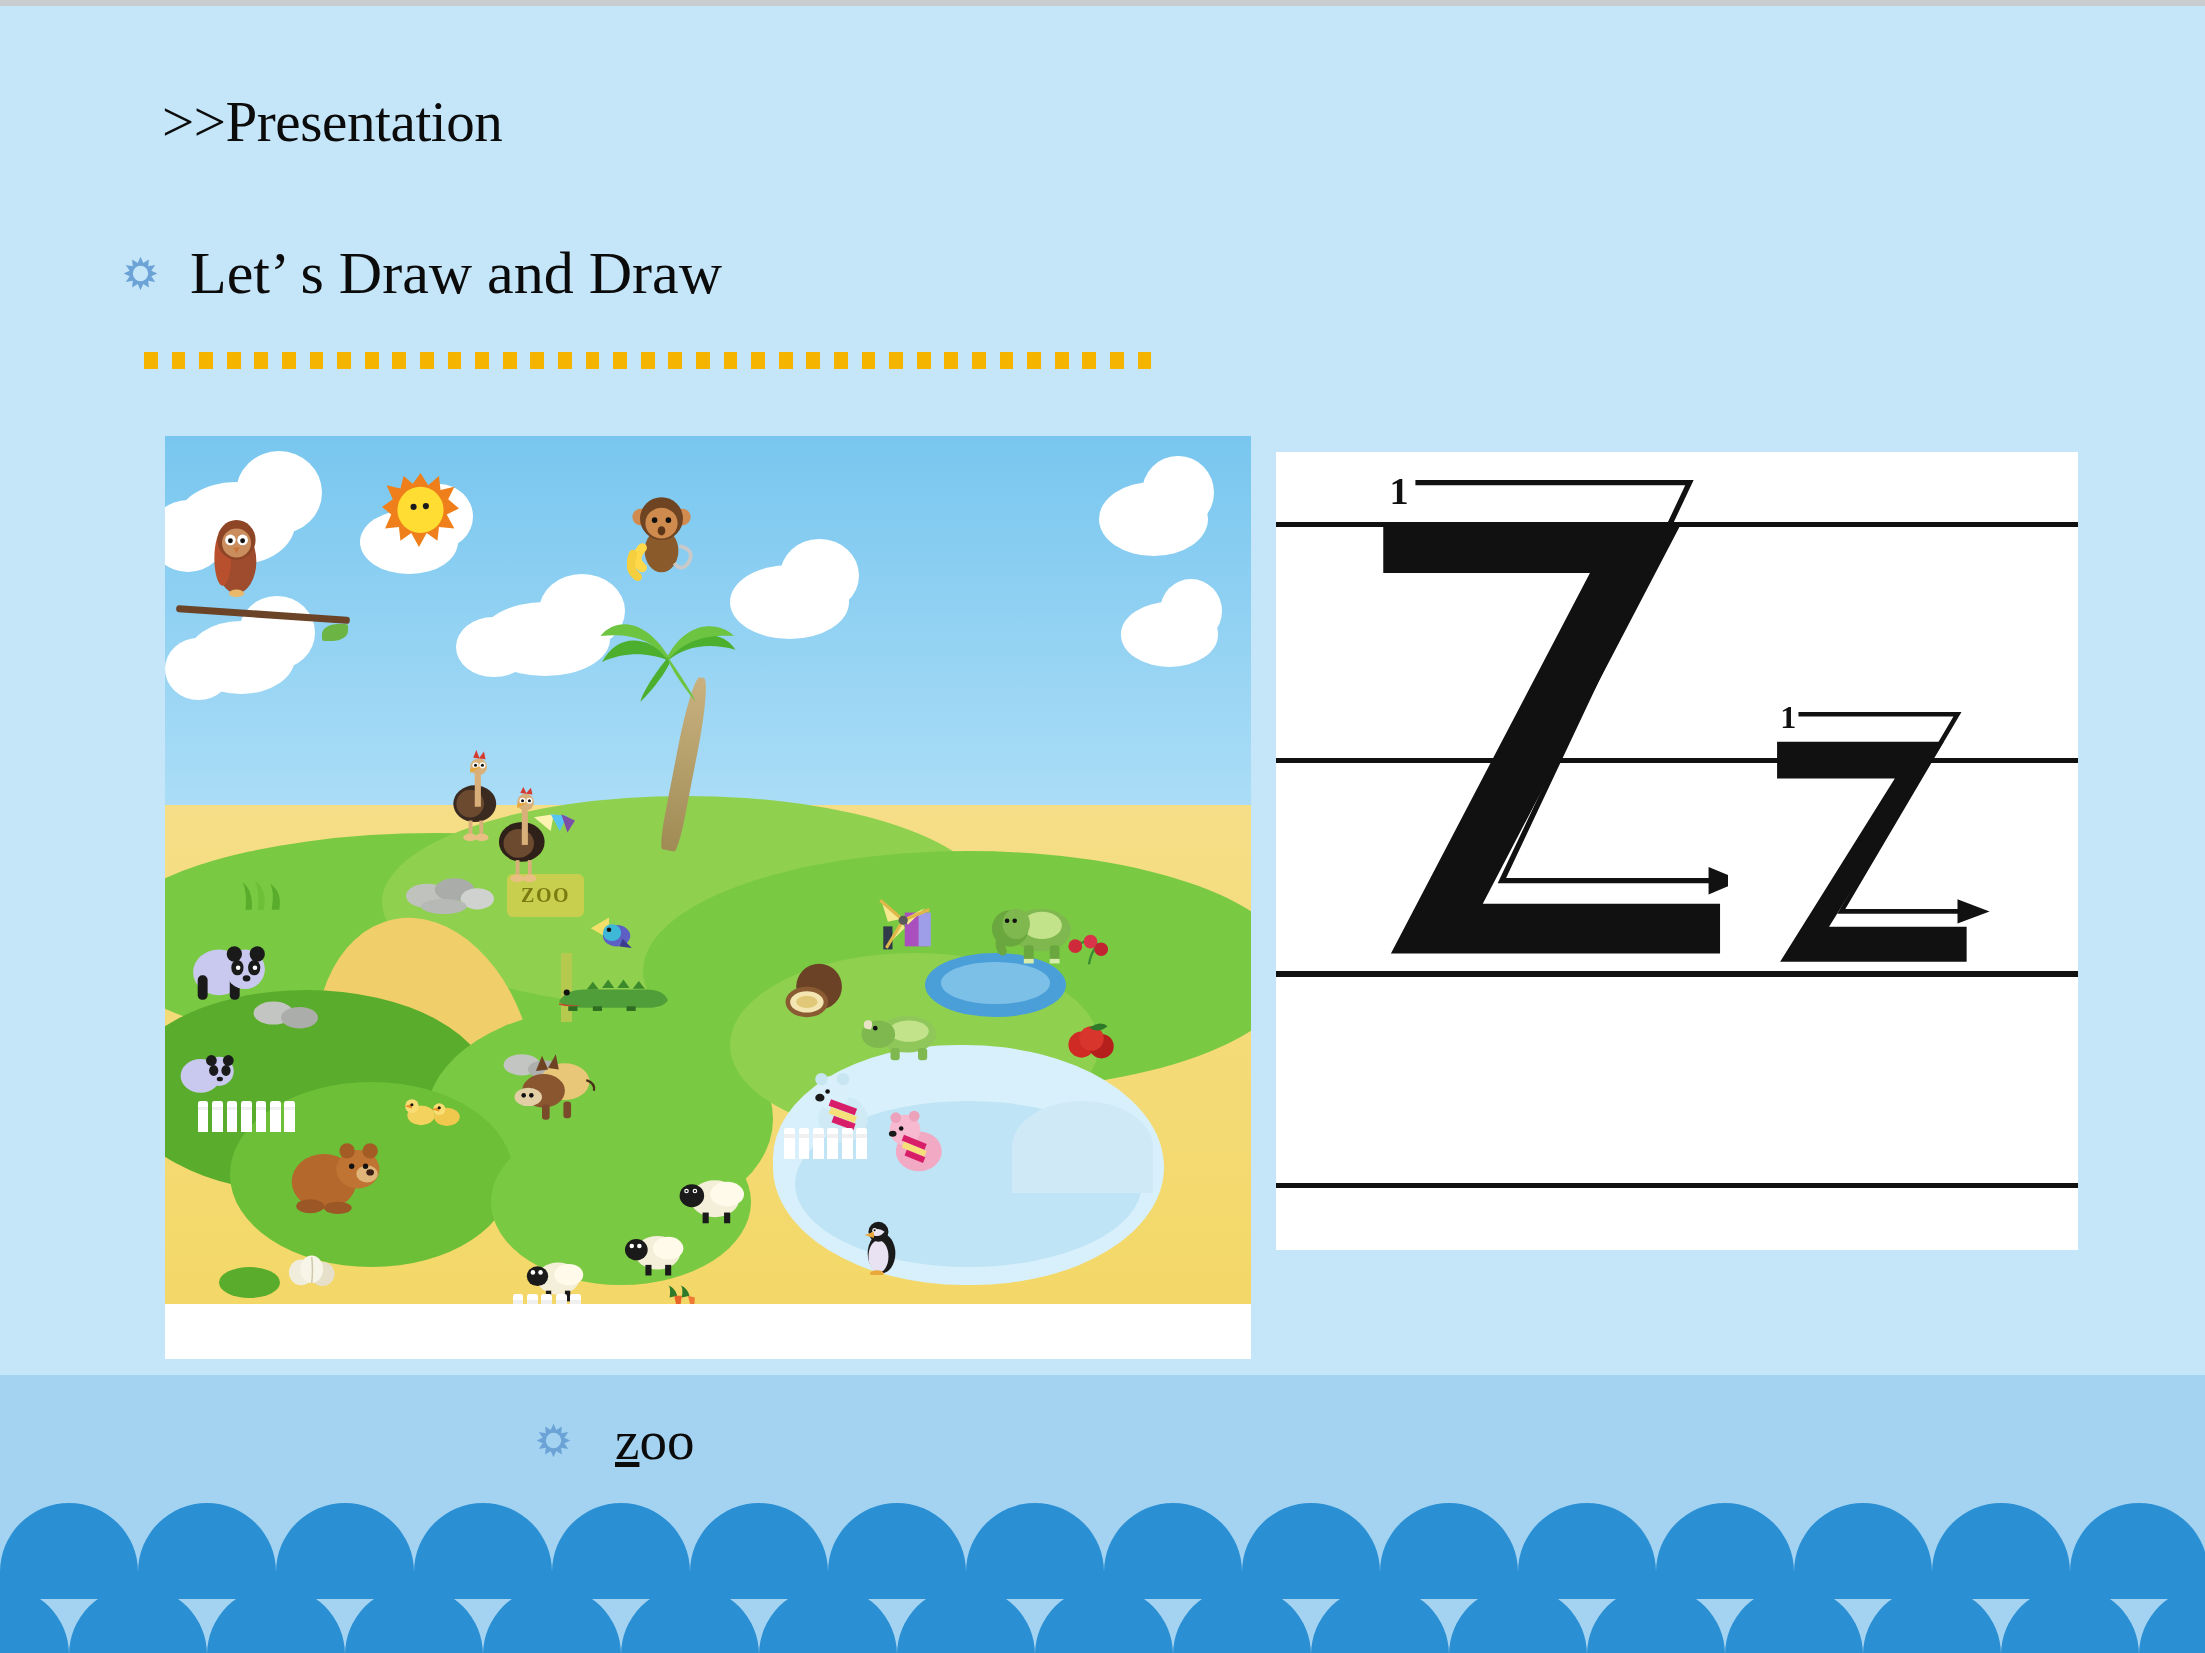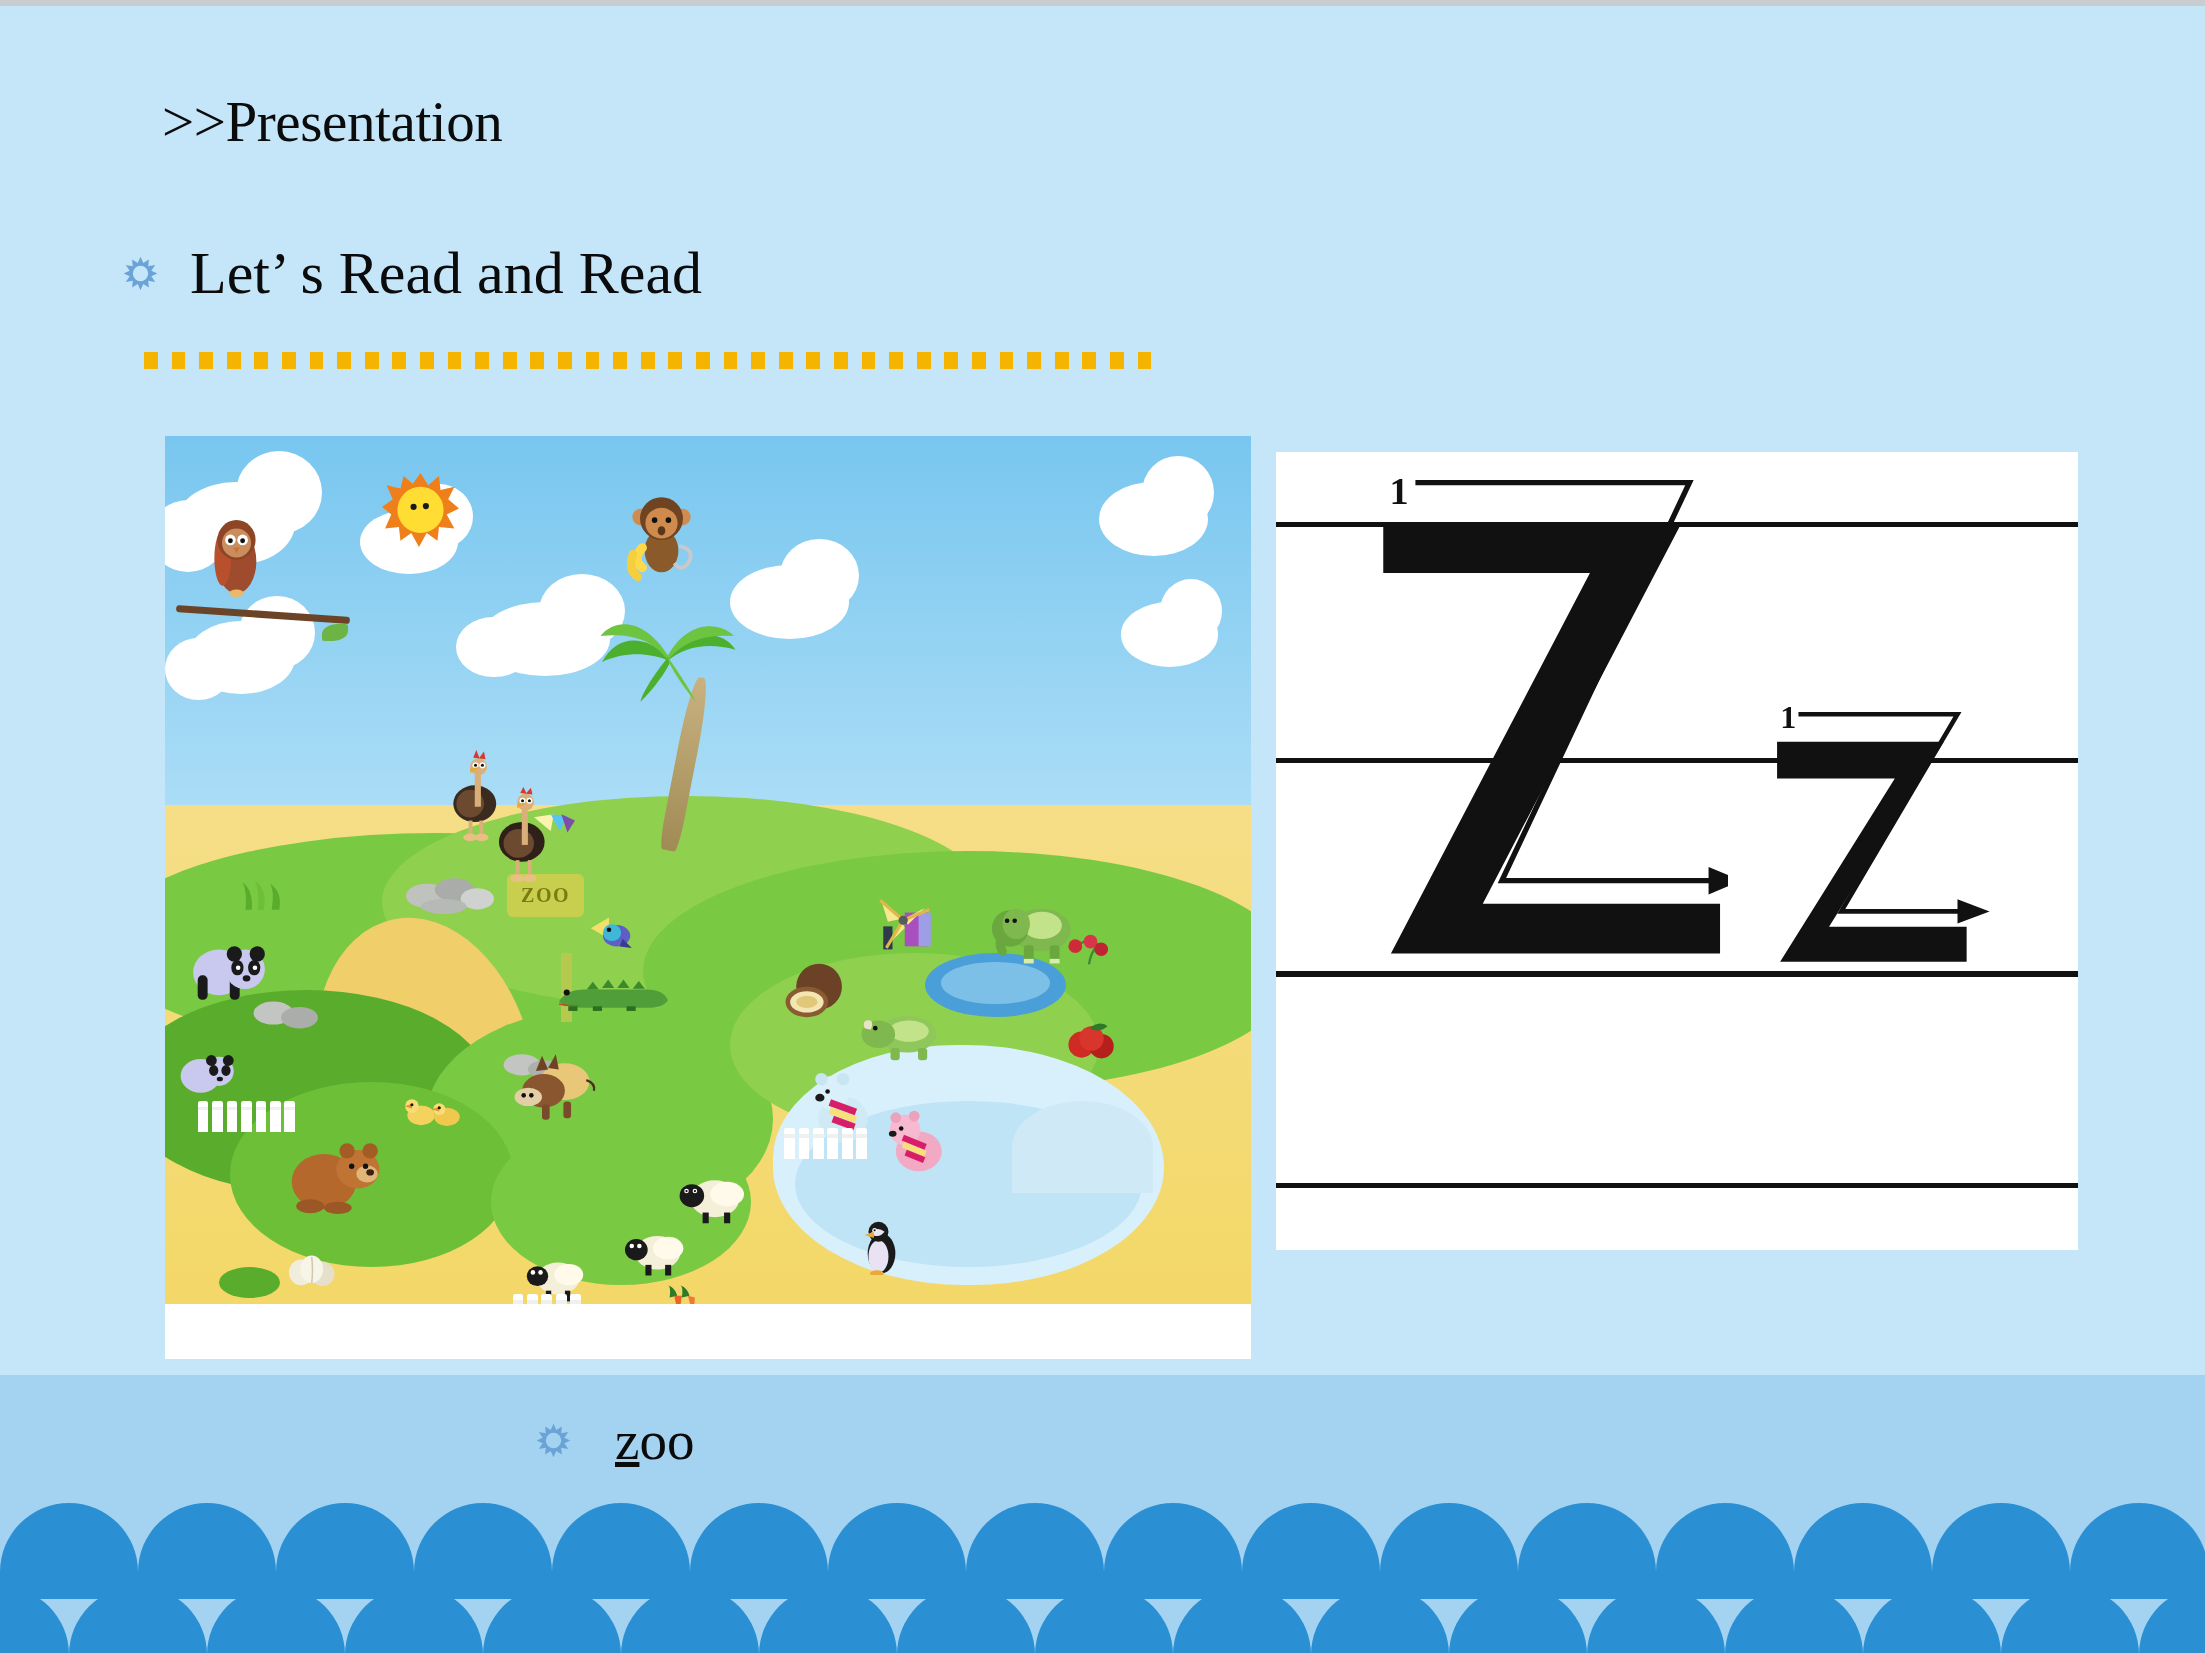--- a/index.html
+++ b/index.html
@@ -225,21 +225,21 @@
 
 <div id="slide">
 
   <div id="heading">&gt;&gt;Presentation</div>
 
   <div id="bullet-row">
     <svg class="sun-bullet" viewBox="0 0 100 100">
       <path fill="#6ba3d6" d="M50 2 L58 20 L74 10 L72 29 L92 26 L81 42 L98 50 L81 58 L92 74 L72 71 L74 90 L58 80 L50 98 L42 80 L26 90 L28 71 L8 74 L19 58 L2 50 L19 42 L8 26 L28 29 L26 10 L42 20 Z"></path>
       <circle cx="50" cy="50" r="22" fill="#c5e5f9"></circle>
     </svg>
-    <span id="bullet-text">Let’ s Read and Read</span>
+    <span id="bullet-text">Let’ s Draw and Draw</span>
   </div>
 
   <div id="dot-rule"></div>
 
   <div id="zoo-image">
     <div class="zi" id="zoo-sky"></div>
     <div class="zi" id="zoo-sand"></div>
 
     <div class="zi hill" id="hill-a"></div>
     <div class="zi hill" id="hill-b"></div>

